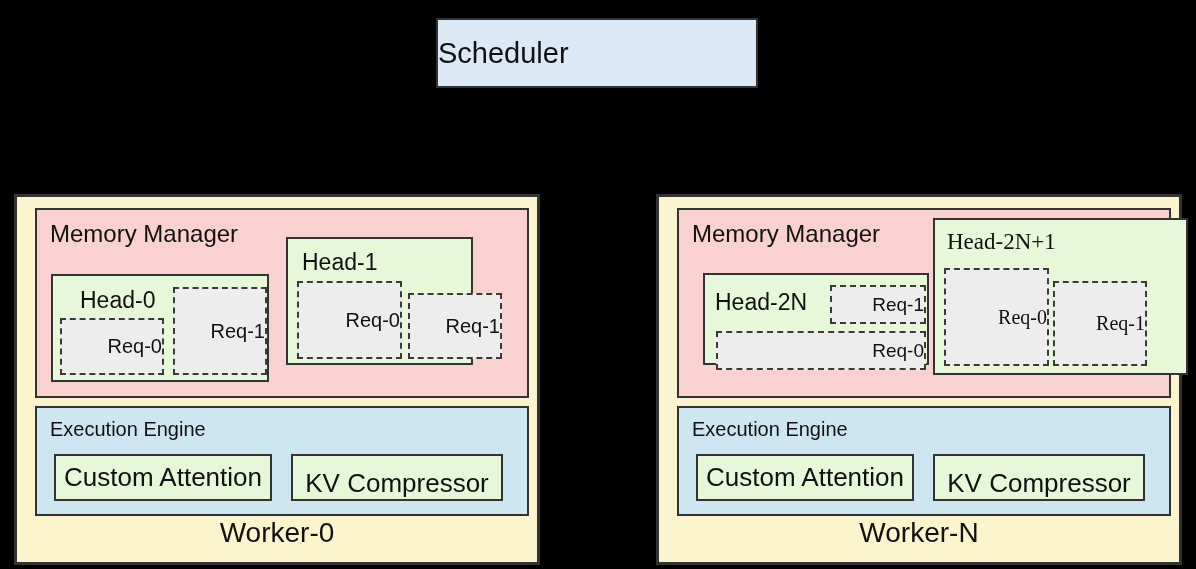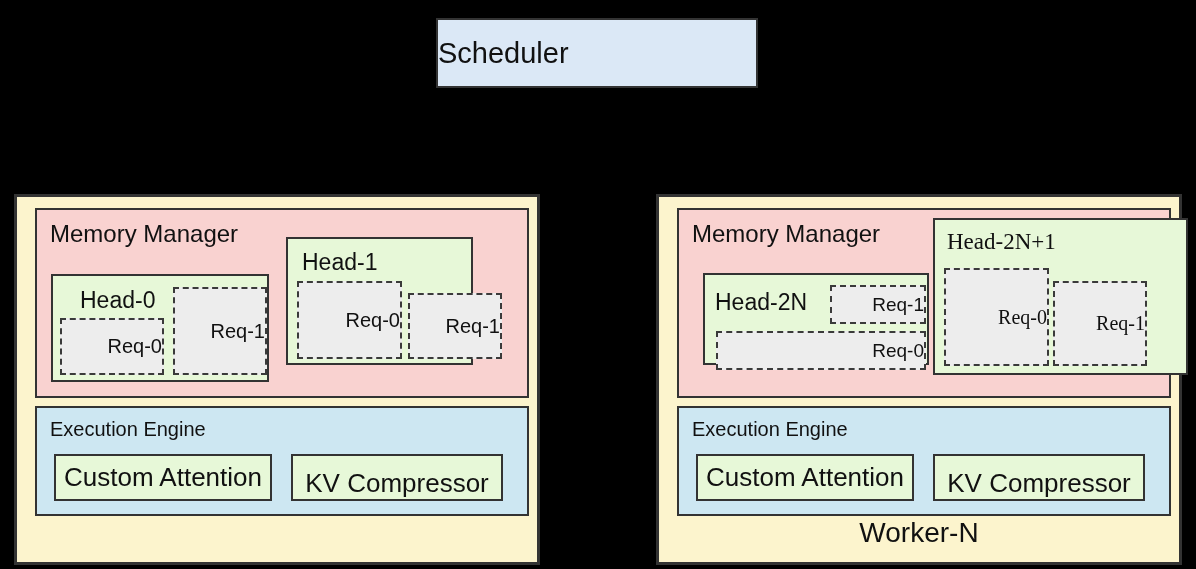--- a/index.html
+++ b/index.html
@@ -105,20 +105,21 @@
     <div class="box engine">
       <div class="engine-label">Execution Engine</div>
       <div class="box component comp-attention">
         <span>Custom Attention</span>
       </div>
       <div class="box component comp-kv">
         <span>KV Compressor</span>
       </div>
     </div>
 
+    <div class="worker-label">Worker-0</div>
   </div>
 
   <div class="box worker worker-n">
     <div class="box memory">
       <div class="memory-label">Memory Manager</div>
 
       <div class="box head wn-head2n">
         <div class="head-label">Head-2N</div>
         <div class="box req wn-h2n-req1">
           <span>Req-1</span>

